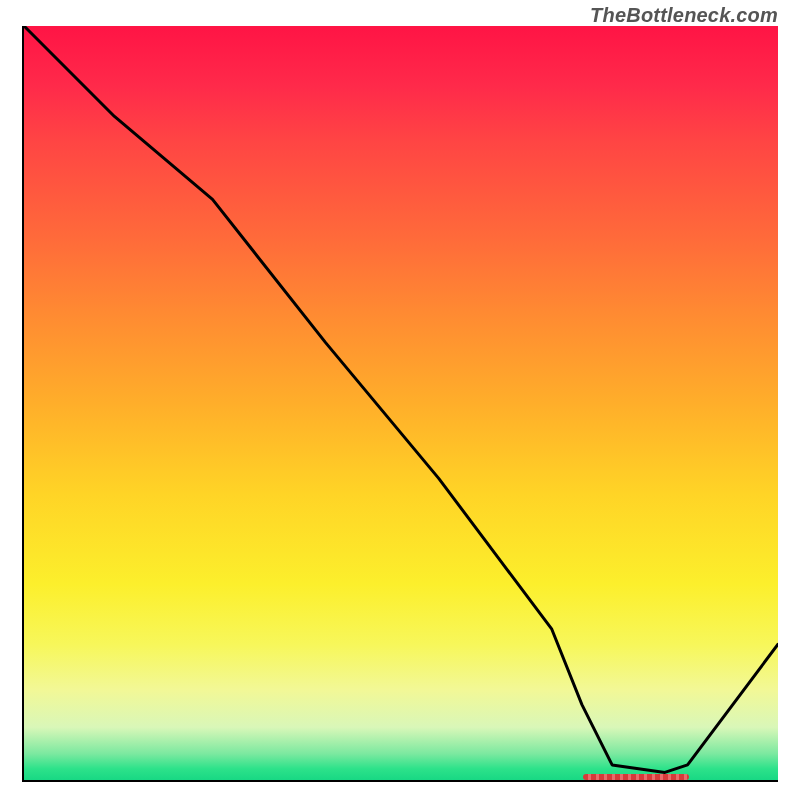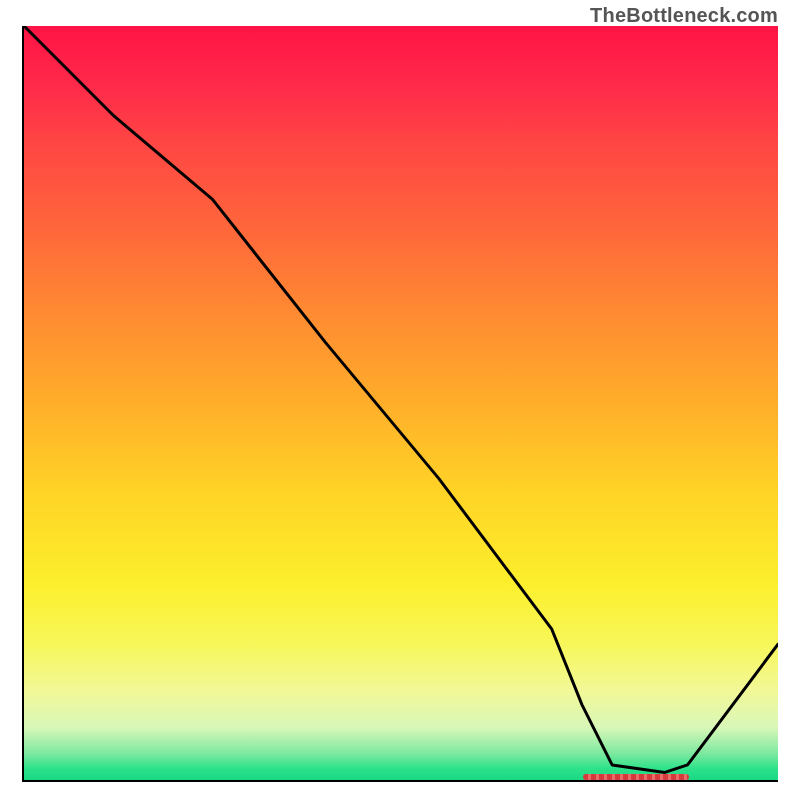--- a/index.html
+++ b/index.html
@@ -18,20 +18,21 @@
   }
   .watermark {
     position: absolute;
     top: 4px;
     right: 22px;
     font-size: 20px;
     font-weight: bold;
     color: #555;
     letter-spacing: 0.2px;
     z-index: 5;
+    font-style: italic;
   }
   .chart-wrap {
     position: absolute;
     left: 22px;
     top: 26px;
     width: 756px;
     height: 756px;
     border-left: 2px solid #000;
     border-bottom: 2px solid #000;
     box-sizing: border-box;

